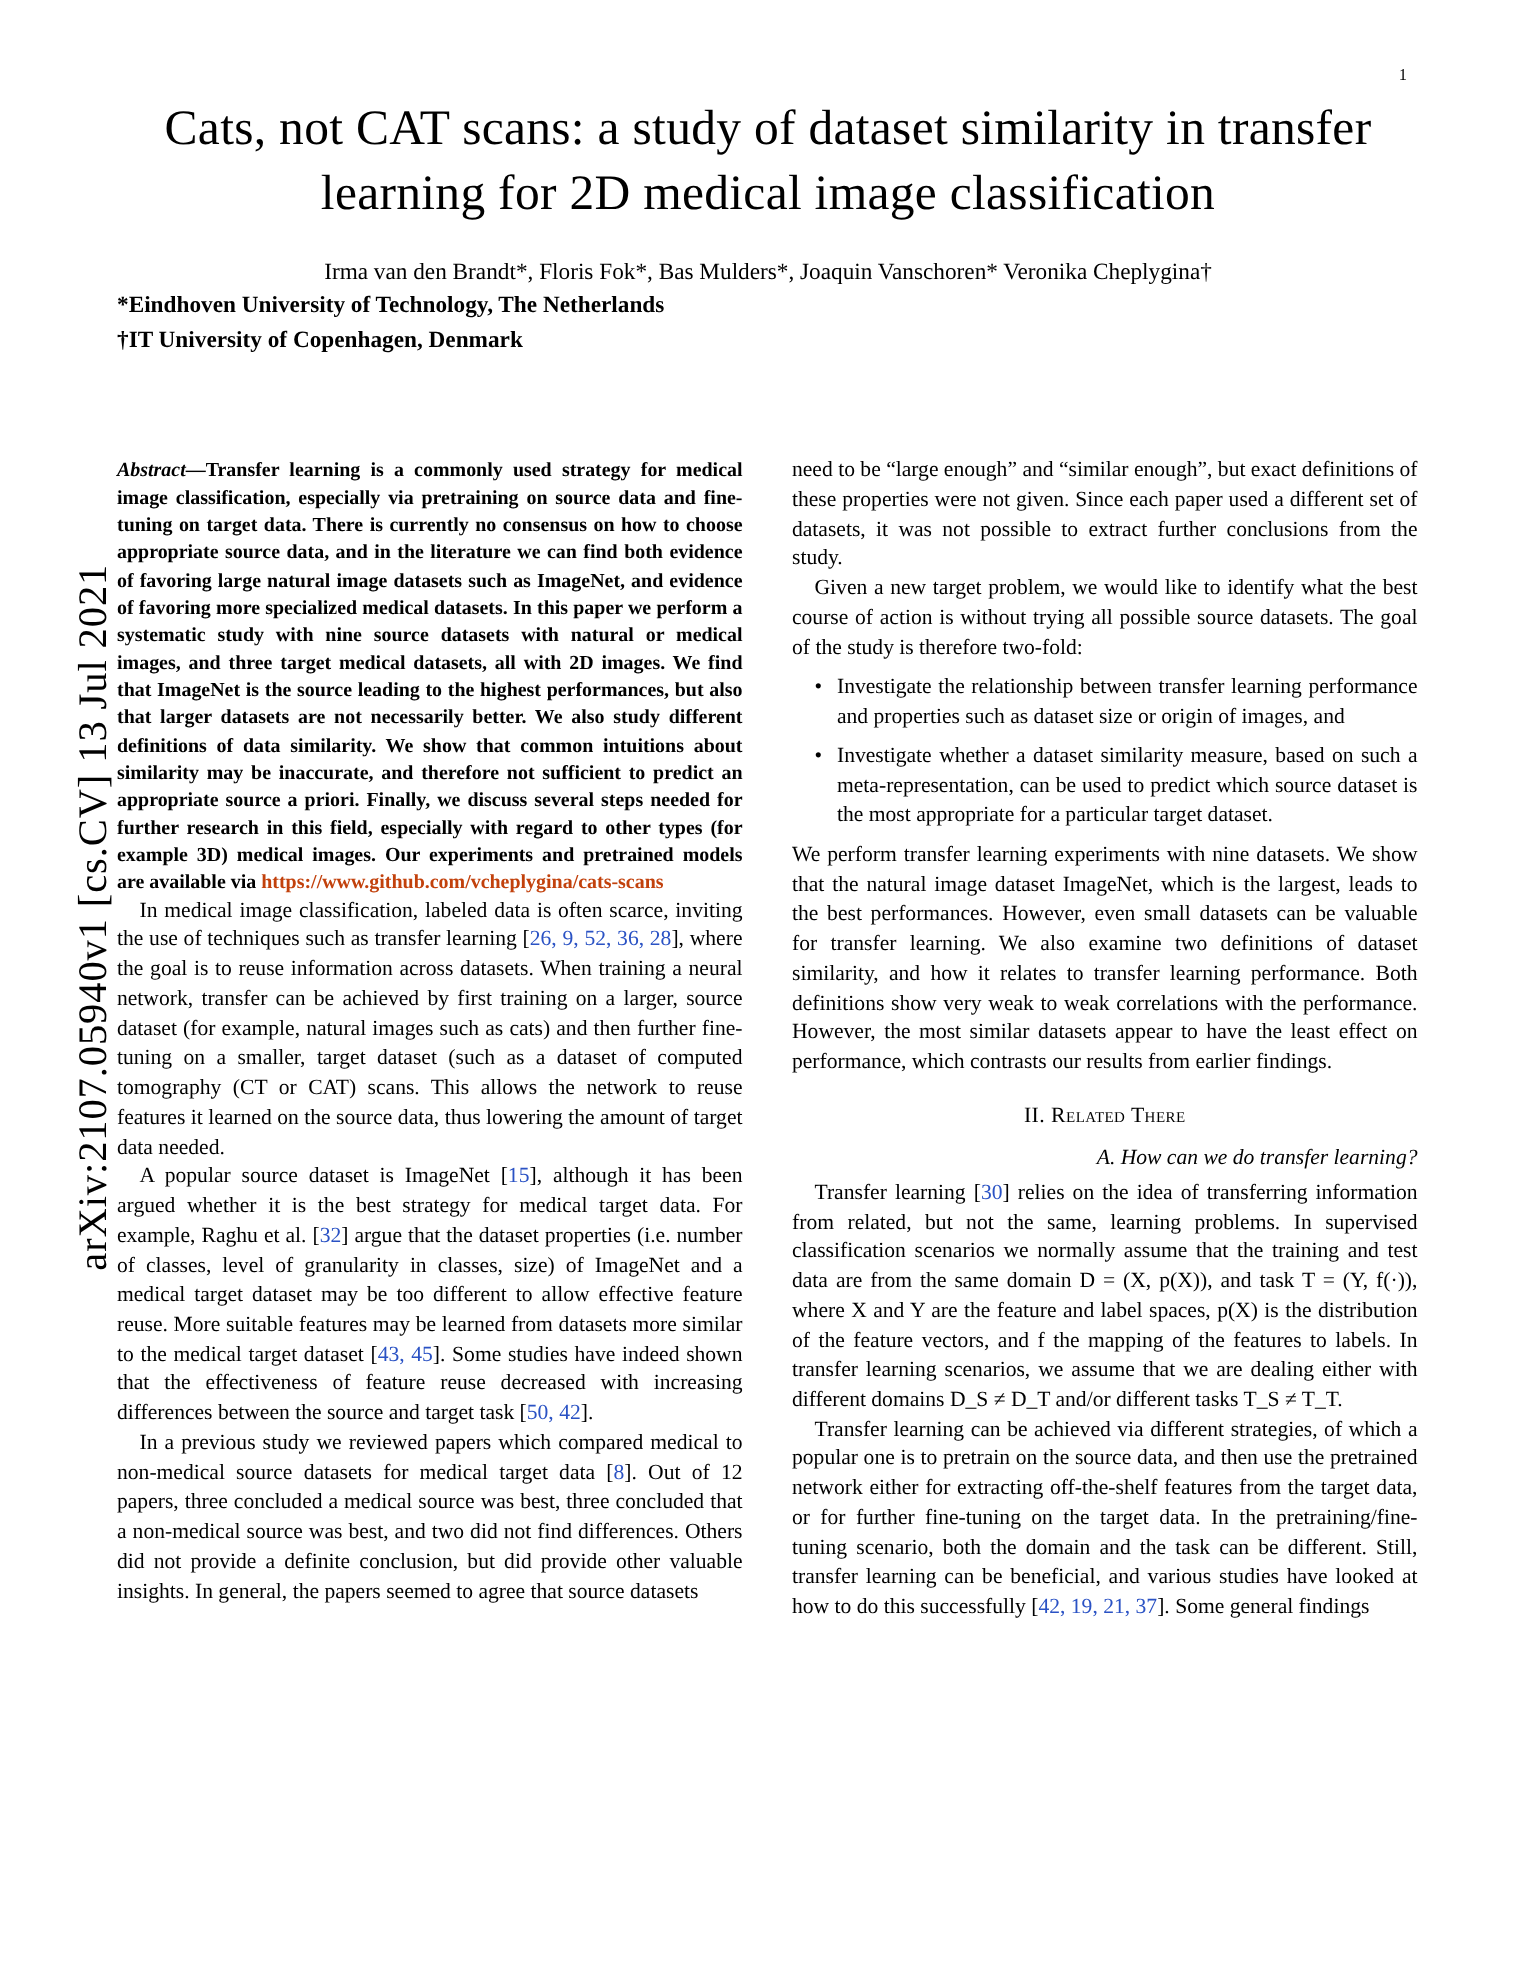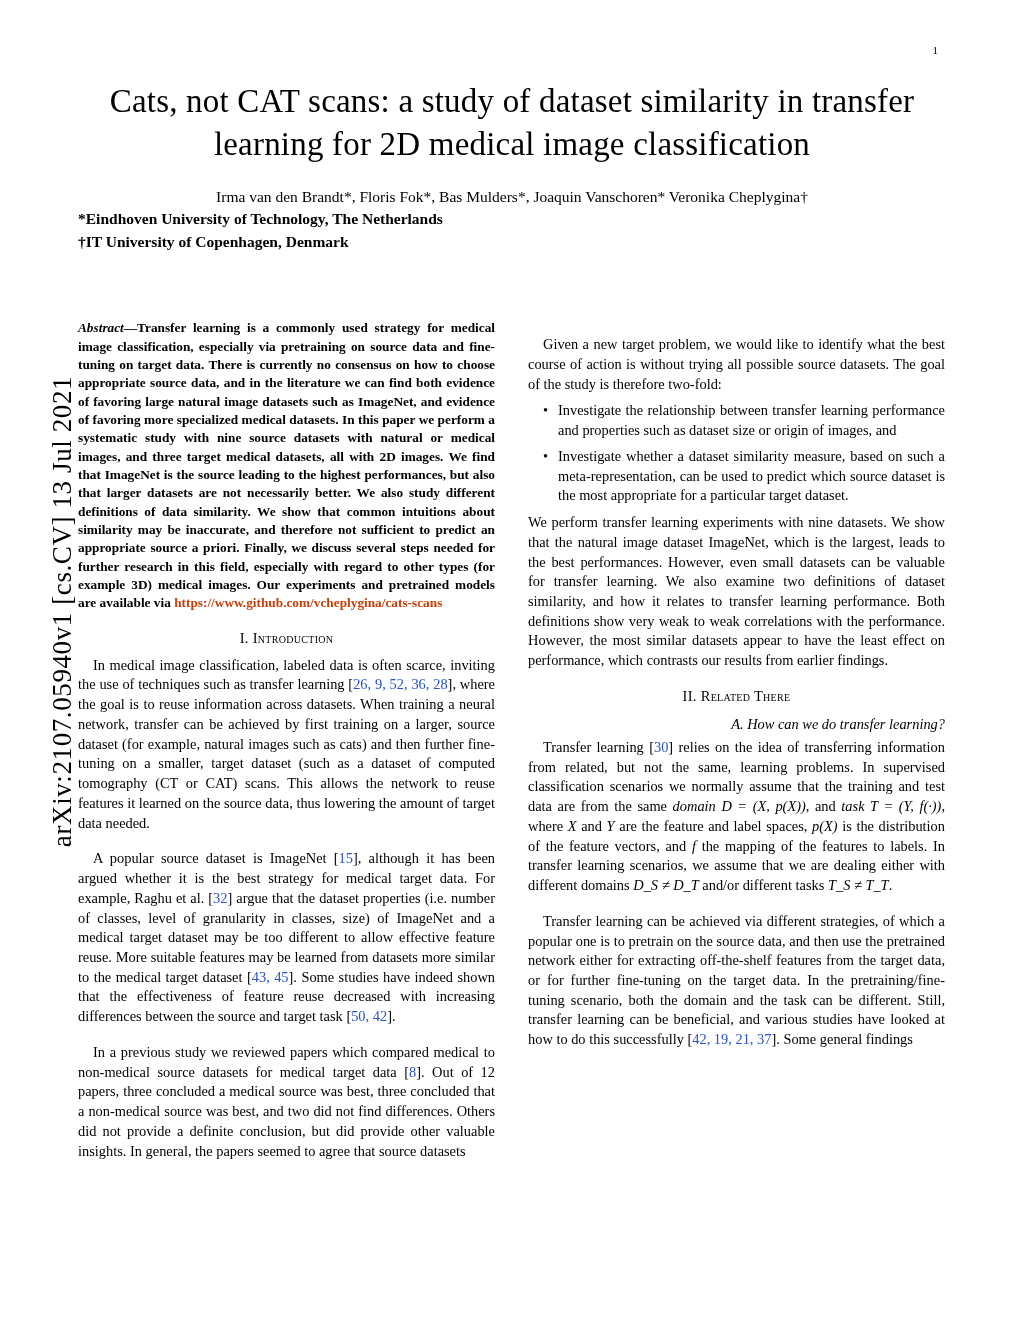--- a/index.html
+++ b/index.html
@@ -35,21 +35,21 @@
     transform-origin: center center;
     font-family: "Liberation Serif", serif;
     font-size: 27px;
     letter-spacing: 0.6px;
     text-align: center;
     white-space: nowrap;
   }
   .content {
     position: absolute;
     left: 78px;
-    top: 80px;
+    top: 65px;
     width: 868px;
   }
   .title {
     font-size: 33px;
     line-height: 1.30;
     text-align: center;
     font-weight: normal;
     margin: 0 18px 0 18px;
     letter-spacing: 0.2px;
   }
@@ -122,22 +122,22 @@
     text-align: justify;
     margin-bottom: 6px;
     position: relative;
   }
   ul.bullets li::before {
     content: "\2022";
     position: absolute;
     left: -15px;
     top: 0;
   }
-  .math { font-style: italic; font-family: "Liberation Serif", serif; }
-  .sp { margin-top: 16px; }
+  .math { font-family: "Liberation Serif", serif; }
+  .sp { margin-top: 0; }
 </style>
 </head>
 <body>
 
 <div class="page">
 
   <div class="page-number">1</div>
 
   <div class="arxiv-stamp">arXiv:2107.05940v1  [cs.CV]  13 Jul 2021</div>
 
@@ -152,32 +152,32 @@
     <div class="affil">†IT University of Copenhagen, Denmark</div>
 
     <div class="columns">
 
       <div class="col">
 
         <p class="abstract">
           <span class="lead">Abstract</span><span>—</span><span>Transfer learning is a commonly used strategy for medical image classification, especially via pretraining on source data and fine-tuning on target data. There is currently no consensus on how to choose appropriate source data, and in the literature we can find both evidence of favoring large natural image datasets such as ImageNet, and evidence of favoring more specialized medical datasets. In this paper we perform a systematic study with nine source datasets with natural or medical images, and three target medical datasets, all with 2D images. We find that ImageNet is the source leading to the highest performances, but also that larger datasets are not necessarily better. We also study different definitions of data similarity. We show that common intuitions about similarity may be inaccurate, and therefore not sufficient to predict an appropriate source a priori. Finally, we discuss several steps needed for further research in this field, especially with regard to other types (for example 3D) medical images. Our experiments and pretrained models are available via </span><a class="link" href="#">https://www.github.com/vcheplygina/cats-scans</a>
         </p>
 
-        <div class="section-head">I. Introduction</div>
 
         <p class="indent"><span>In medical image classification, labeled data is often scarce, inviting the use of techniques such as transfer learning [</span><span class="cite">26, 9, 52, 36, 28</span><span>], where the goal is to reuse information across datasets. When training a neural network, transfer can be achieved by first training on a larger, source dataset (for example, natural images such as cats) and then further fine-tuning on a smaller, target dataset (such as a dataset of computed tomography (CT or CAT) scans. This allows the network to reuse features it learned on the source data, thus lowering the amount of target data needed.</span></p>
 
         <p class="indent sp"><span>A popular source dataset is ImageNet [</span><span class="cite">15</span><span>], although it has been argued whether it is the best strategy for medical target data. For example, Raghu et al. [</span><span class="cite">32</span><span>] argue that the dataset properties (i.e. number of classes, level of granularity in classes, size) of ImageNet and a medical target dataset may be too different to allow effective feature reuse. More suitable features may be learned from datasets more similar to the medical target dataset [</span><span class="cite">43, 45</span><span>]. Some studies have indeed shown that the effectiveness of feature reuse decreased with increasing differences between the source and target task [</span><span class="cite">50, 42</span><span>].</span></p>
 
         <p class="indent sp"><span>In a previous study we reviewed papers which compared medical to non-medical source datasets for medical target data [</span><span class="cite">8</span><span>]. Out of 12 papers, three concluded a medical source was best, three concluded that a non-medical source was best, and two did not find differences. Others did not provide a definite conclusion, but did provide other valuable insights. In general, the papers seemed to agree that source datasets</span></p>
 
       </div>
 
       <div class="col">
 
+        <p>need to be “large enough” and “similar enough”, but exact definitions of these properties were not given. Since each paper used a different set of datasets, it was not possible to extract further conclusions from the study.</p>
 
         <p class="indent sp">Given a new target problem, we would like to identify what the best course of action is without trying all possible source datasets. The goal of the study is therefore two-fold:</p>
 
         <ul class="bullets">
           <li>Investigate the relationship between transfer learning performance and properties such as dataset size or origin of images, and</li>
           <li>Investigate whether a dataset similarity measure, based on such a meta-representation, can be used to predict which source dataset is the most appropriate for a particular target dataset.</li>
         </ul>
 
         <p>We perform transfer learning experiments with nine datasets. We show that the natural image dataset ImageNet, which is the largest, leads to the best performances. However, even small datasets can be valuable for transfer learning. We also examine two definitions of dataset similarity, and how it relates to transfer learning performance. Both definitions show very weak to weak correlations with the performance. However, the most similar datasets appear to have the least effect on performance, which contrasts our results from earlier findings.</p>
 

